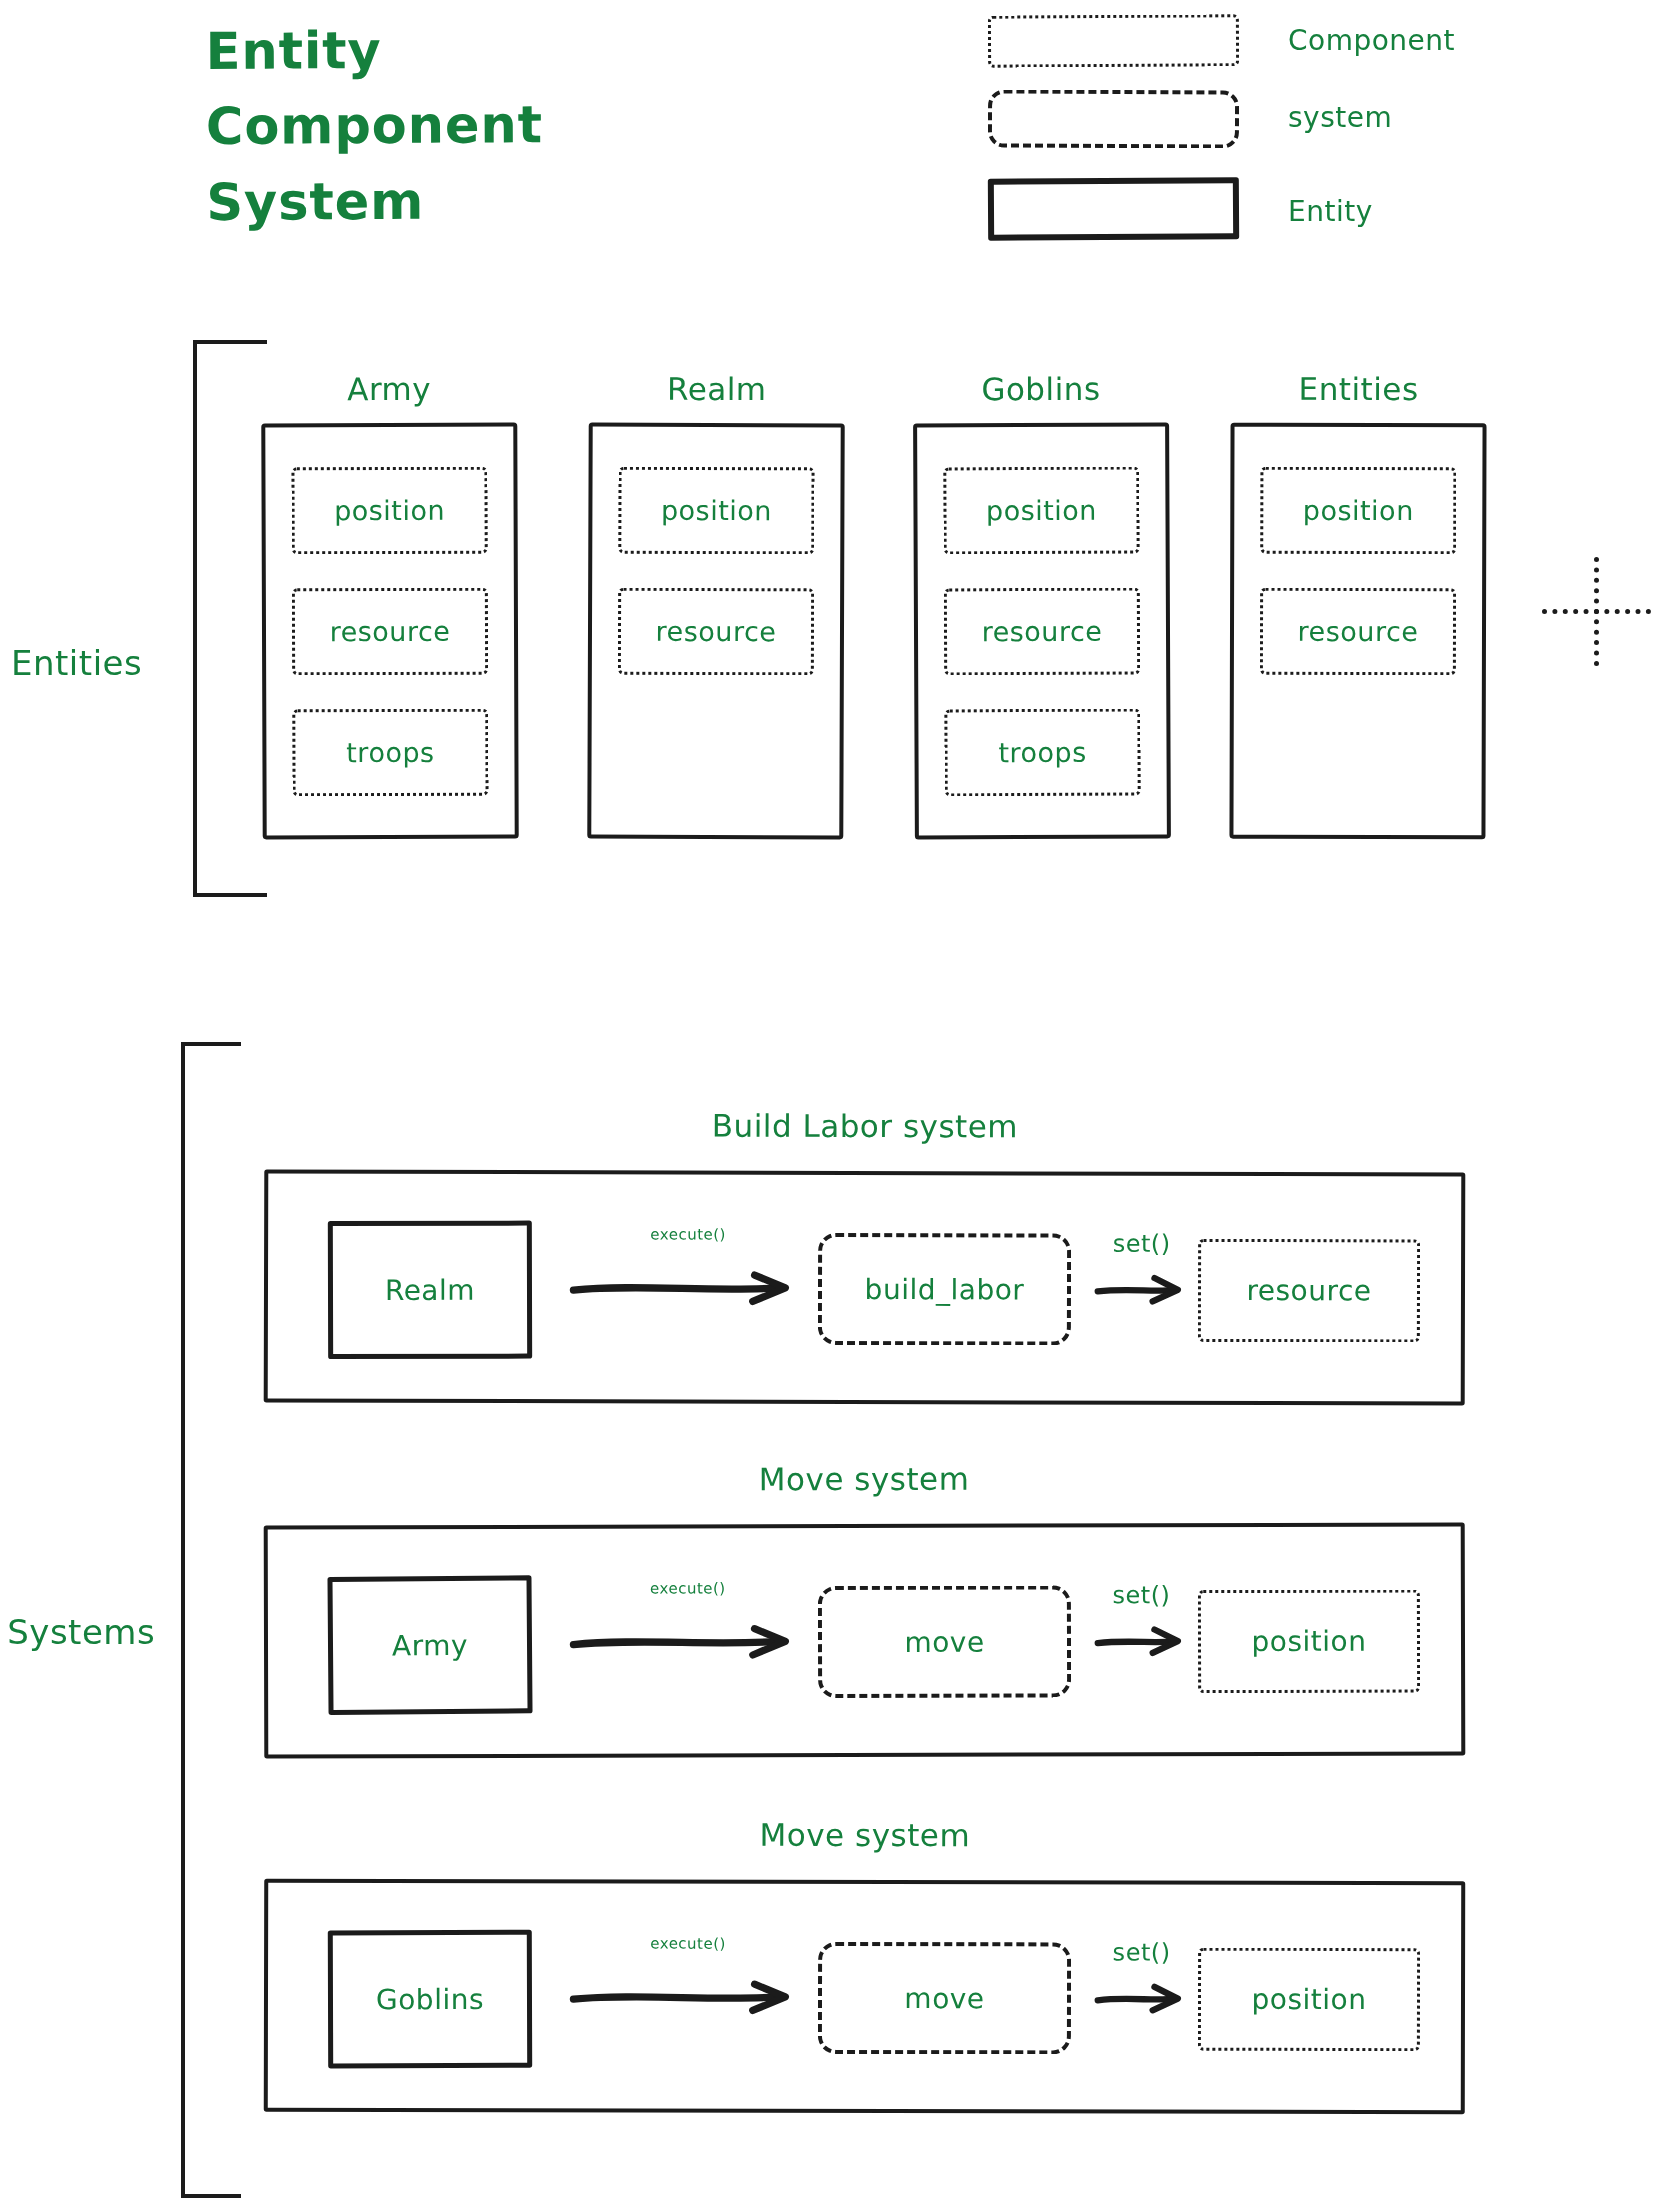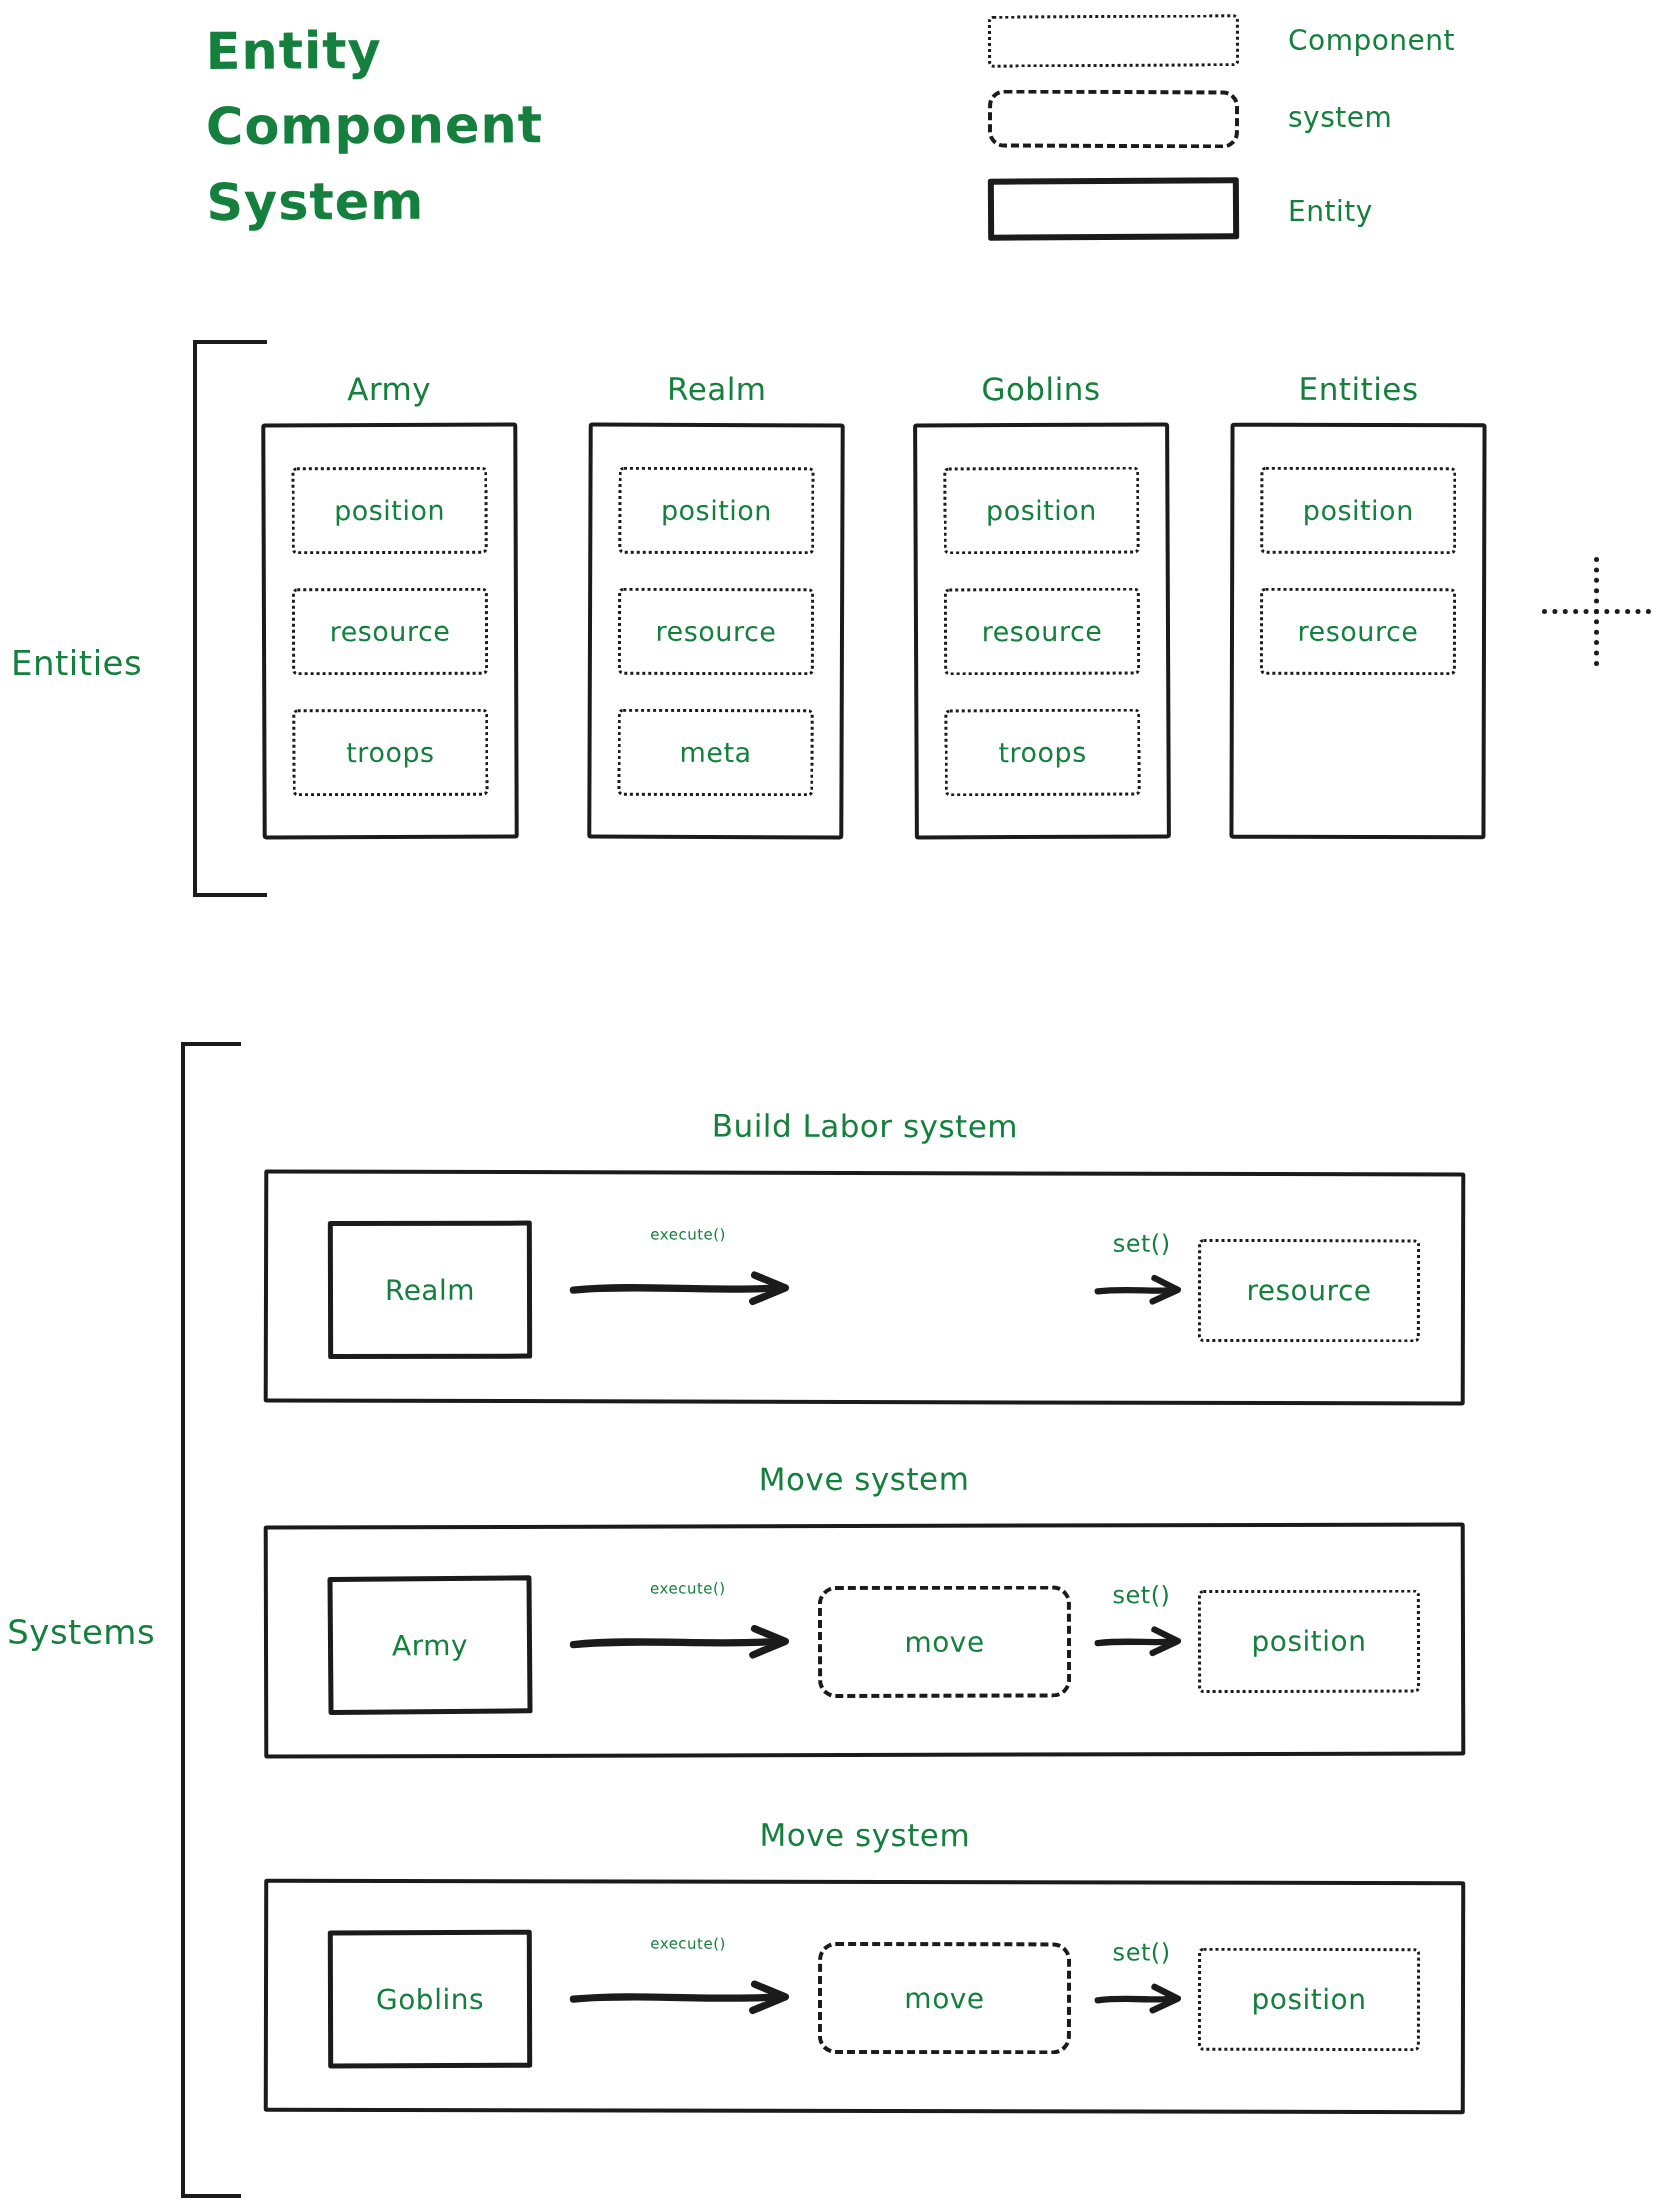--- a/index.html
+++ b/index.html
@@ -232,21 +232,20 @@
     <div class="card-title">Army</div>
     <div class="comp-chip comp-0">position</div>
     <div class="comp-chip comp-1">resource</div>
     <div class="comp-chip comp-2">troops</div>
   </div>
 
   <div class="entity-card card-1">
     <div class="card-title">Realm</div>
     <div class="comp-chip comp-0">position</div>
     <div class="comp-chip comp-1">resource</div>
-    <div class="comp-chip comp-2">meta</div>
   </div>
 
   <div class="entity-card card-2">
     <div class="card-title">Goblins</div>
     <div class="comp-chip comp-0">position</div>
     <div class="comp-chip comp-1">resource</div>
     <div class="comp-chip comp-2">troops</div>
   </div>
 
   <div class="entity-card card-3">
@@ -264,20 +263,21 @@
   <div class="bracket systems-bracket"></div>
 
   <div class="sys sys-0">
     <div class="sys-title">Build Labor system</div>
     <div class="sys-entity">Realm</div>
     <div class="call-label">execute()</div>
     <svg class="arrow arrow-exec" width="240" height="40" viewBox="0 0 265 44">
       <path d="M6,24 C 75,17 160,26 234,21" stroke-width="8"></path>
       <path d="M206,7 L240,21 L204,36" stroke-width="8"></path>
     </svg>
+    <div class="sys-fn">build_labor</div>
     <div class="set-label">set()</div>
     <svg class="arrow arrow-set" width="95" height="36" viewBox="0 0 105 40">
       <path d="M5,22 C 38,18 70,23 90,20" stroke-width="7"></path>
       <path d="M68,7 L94,20 L66,33" stroke-width="7"></path>
     </svg>
     <div class="sys-comp">resource</div>
   </div>
 
   <div class="sys sys-1">
     <div class="sys-title">Move system</div>

